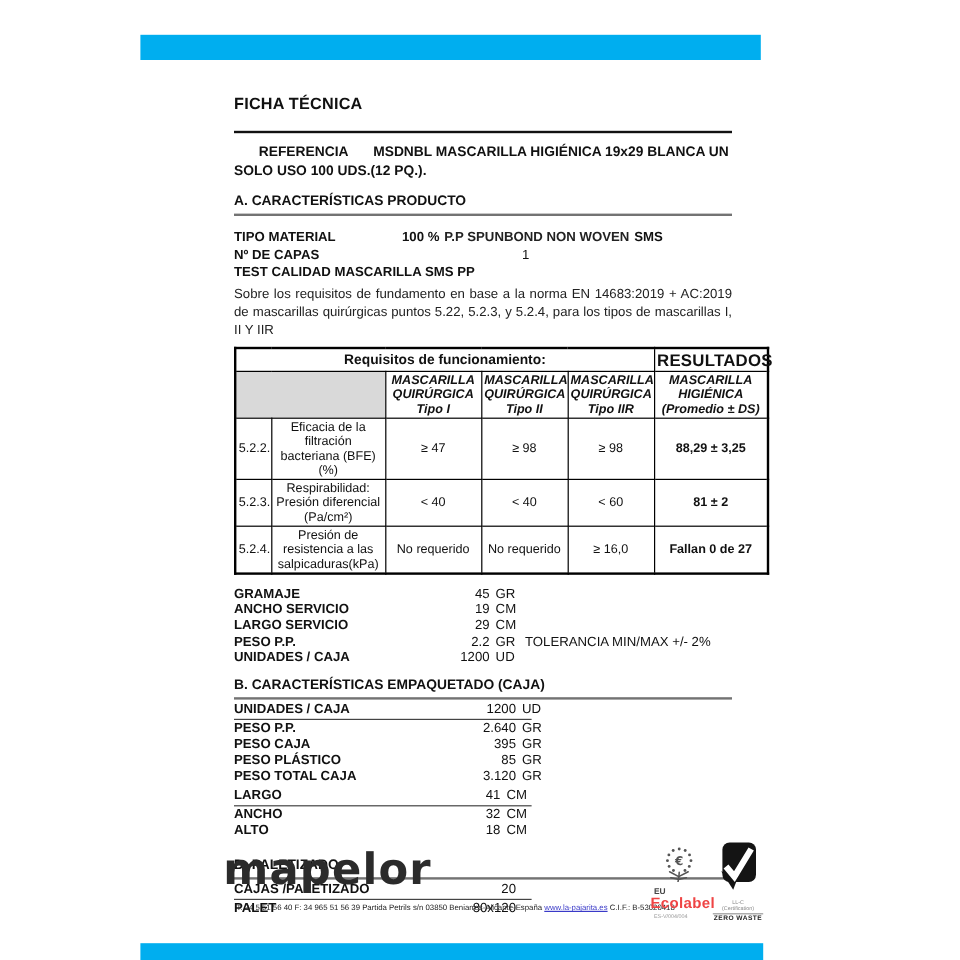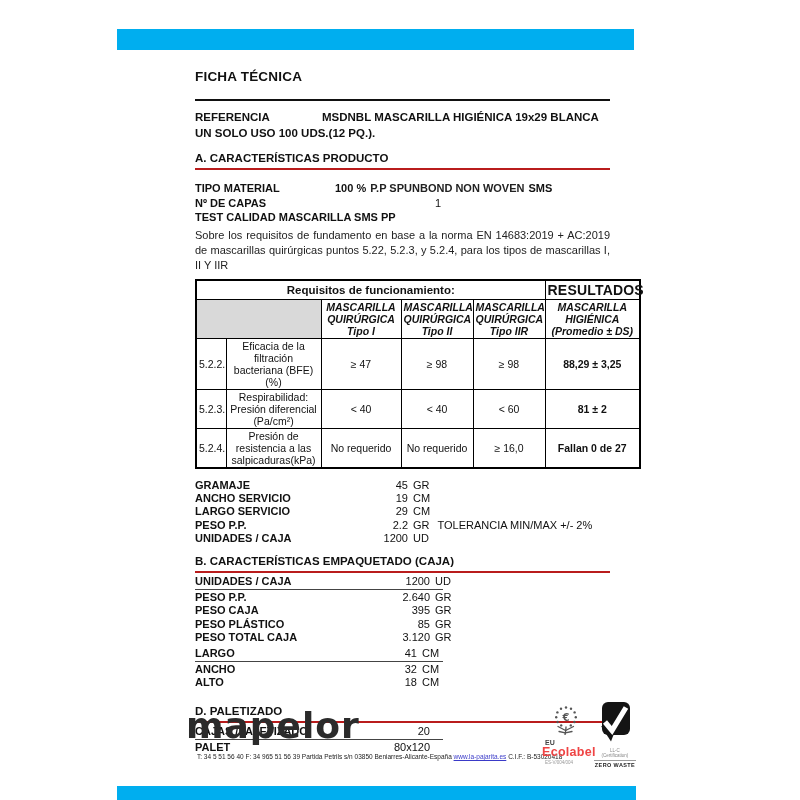--- a/index.html
+++ b/index.html
@@ -6,29 +6,29 @@
   body {
     width:800px; height:800px; background:#ffffff;
     font-family:"Liberation Sans", sans-serif; color:#111;
   }
   .page { position:relative; width:800px; height:800px; overflow:hidden; background:#fff; }
 
   .accent-bar { position:absolute; background:#00aeef; }
   .bar-top    { left:117px; top:29px;  width:517px; height:21px; }
   .bar-bottom { left:117px; top:786px; width:519px; height:14px; }
 
-  .content { position:absolute; left:195px; top:70px; width:415px; font-size:11px; line-height:14px; }
+  .content { position:absolute; left:195px; top:80px; width:415px; font-size:11px; line-height:14px; }
 
   .doc-title { font-size:13.5px; font-weight:bold; margin:0; letter-spacing:.2px; }
   .rule-thick { border:none; border-top:2px solid #111; margin:15px 0 0 0; }
 
   .reference { font-weight:bold; margin:8px 0 0 0; line-height:16px; font-size:11.5px; }
-  .ref-label { display:inline-block; width:127px; }
-
-  .sec-heading { font-size:11.5px; font-weight:bold; margin:10px 0 0 0; padding:0 0 3px 0; border-bottom:2px solid #b91c1c; }
+  .ref-label { display:inline-block; width:116px;text-align:center; }
+
+  .sec-heading { font-size:11.5px; font-weight:bold; margin:10px 0 0 0; padding:0 0 3px 0; border-bottom:2px solid #737373; }
   .sec-heading.mt14 { margin-top:14px; }
   .sec-heading.mt8  { margin-top:8px; }
 
   .kv-row { margin-top:11px; line-height:14.5px; }
   .kv-row + .kv-row { margin-top:0; }
   .lab { font-weight:bold; display:inline-block; }
   .lab-140 { width:140px; }
   .pct, .grade { font-weight:bold; }
   .mat { margin:0 4px; color:#222;font-weight:bold; }
   .capas-val { margin-left:100px; }

